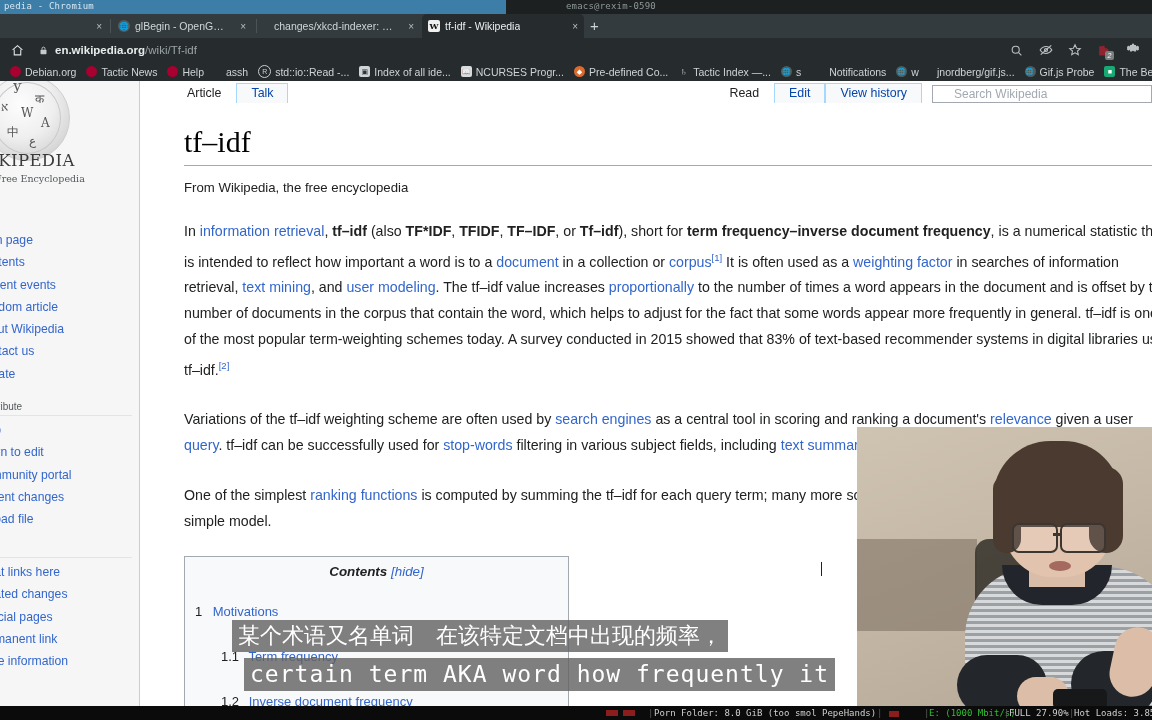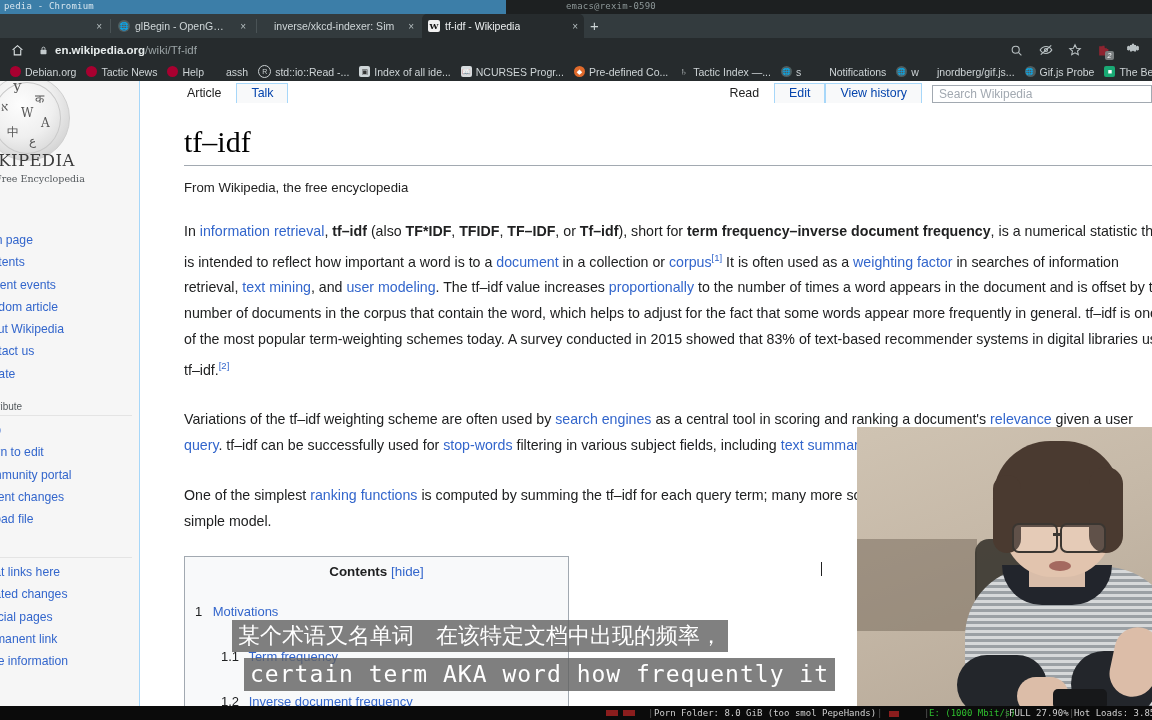--- a/index.html
+++ b/index.html
@@ -59,32 +59,32 @@
   .wsec{position:absolute;left:0;width:170px;}
   .wsec .wh{font-size:10px;color:#54595d;padding:2px 0 3px 6px;border-bottom:1px solid #e4e4e4;margin:0 8px 3px 0;}
   .wsec a{display:block;font-size:12.2px;color:#3366cc;line-height:22.3px;padding-left:6px;text-decoration:none;white-space:nowrap;}
 
   
   .wiki-main{position:absolute;left:152px;top:0;right:0;height:652px;background:#fff;}
   .ns-tabs{position:absolute;left:20px;top:0;height:22px;display:flex;align-items:flex-end;gap:0;}
   .ns-tab{font-size:12.4px;padding:2px 14px 3px 14px;color:#0645ad;background:#f8f9fa;border:1px solid #a7d7f9;border-bottom:none;border-radius:0;}
   .ns-tab.plain{background:transparent;border-color:transparent;color:#222;}
   .right-tabs{position:absolute;right:0;top:0;height:22px;display:flex;align-items:flex-end;}
-  .searchbox{width:220px;height:18px;border:1px solid #a2a9b1;background:#fff;display:flex;align-items:center;padding-left:6px;box-sizing:border-box;margin-left:10px;}
+  .searchbox{width:220px;height:18px;border:1px solid #a2a9b1;background:#fff;display:flex;align-items:center;padding-left:21px;box-sizing:border-box;margin-left:10px;}
   .searchbox span{font-size:12px;color:#a2a9b1;}
   .content{position:absolute;left:32px;top:44px;right:-28px;}
   h1.title{font-family:"Liberation Serif","DejaVu Serif",serif;font-weight:400;font-size:30px;color:#000;margin:0;padding-bottom:6px;border-bottom:1px solid #a2a9b1;width:980px;}
   .tagline{font-size:13.2px;color:#222;margin:14px 0 0 0;}
   p.body{font-size:14.2px;line-height:25.8px;color:#202122;margin:24px 0 0 0;max-width:985px;}
   p.body a{color:#3366cc;text-decoration:none;}
   p.body b{font-weight:700;}
   sup{font-size:9.5px;vertical-align:super;}
   sup a{color:#3366cc;text-decoration:none;}
   .toc{margin-top:22px;width:385px;border:1px solid #a2a9b1;background:#f8f9fa;padding:7px 10px 14px 10px;box-sizing:border-box;}
-  .toc-title{text-align:center;font-size:13.4px;font-weight:700;color:#202122;margin-bottom:8px;}
+  .toc-title{text-align:center;font-size:13.4px;font-weight:700;color:#202122;margin-bottom:8px;font-style:italic;}
   .toc-title a{font-weight:400;color:#3366cc;text-decoration:none;}
   .toc-row{font-size:13px;color:#3366cc;line-height:25px;white-space:nowrap;margin-top:20px;}
   .toc-row .num{color:#202122;display:inline-block;min-width:14px;}
   .toc-row.l2{padding-left:26px;}
   .toc-row .num2{color:#202122;display:inline-block;min-width:24px;}
   .caret{position:absolute;left:669px;top:481px;width:1px;height:14px;background:#202122;}
 
   
   .cam{position:absolute;left:857px;top:427px;width:295px;height:279px;overflow:hidden;background:#b9ac9c;}
   .cam .wall{position:absolute;inset:0;background:linear-gradient(160deg,#cfc3b2 0%,#c6b9a8 40%,#b6a897 100%);}
@@ -138,21 +138,21 @@
       <span class="t-close">×</span>
     </div>
     <div class="tab-sep" style="left:110px;"></div>
     <div class="tab" style="left:112px;width:140px;">
       <span class="favicon" style="background:#4e5d5f;border-radius:50%;">🌐</span>
       <span class="t-title">glBegin - OpenGL 3 - docs</span>
       <span class="t-close">×</span>
     </div>
     <div class="tab-sep" style="left:256px;"></div>
     <div class="tab" style="left:258px;width:162px;">
-      <span class="t-title" style="margin-left:10px;">inverse/xkcd-indexer: Sim</span>
+      <span class="t-title" style="margin-left:10px;">changes/xkcd-indexer: Sim</span>
       <span class="t-close">×</span>
     </div>
     <div class="tab active" style="left:422px;width:162px;">
       <span class="favicon" style="background:#f0f0f0;color:#111;font-family:'DejaVu Serif',serif;font-weight:700;">W</span>
       <span class="t-title">tf-idf - Wikipedia</span>
       <span class="t-close">×</span>
     </div>
     <div class="newtab" style="left:590px;">+</div>
   </div>
 

